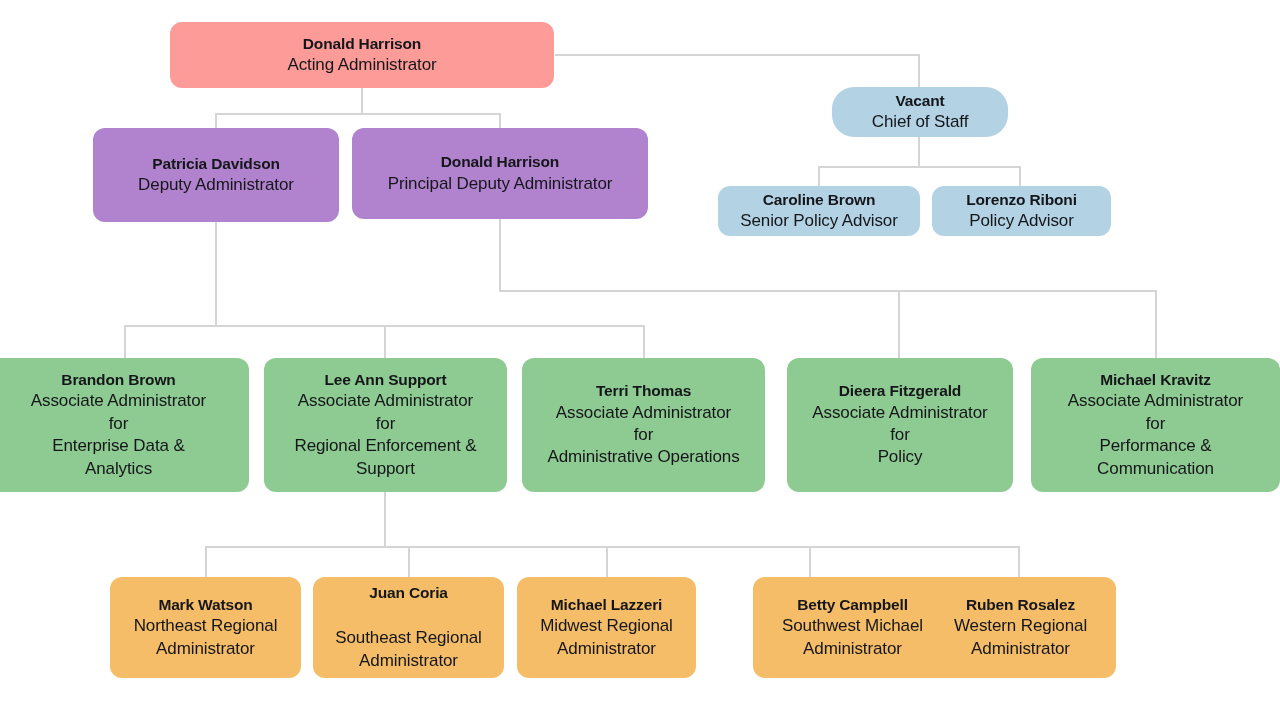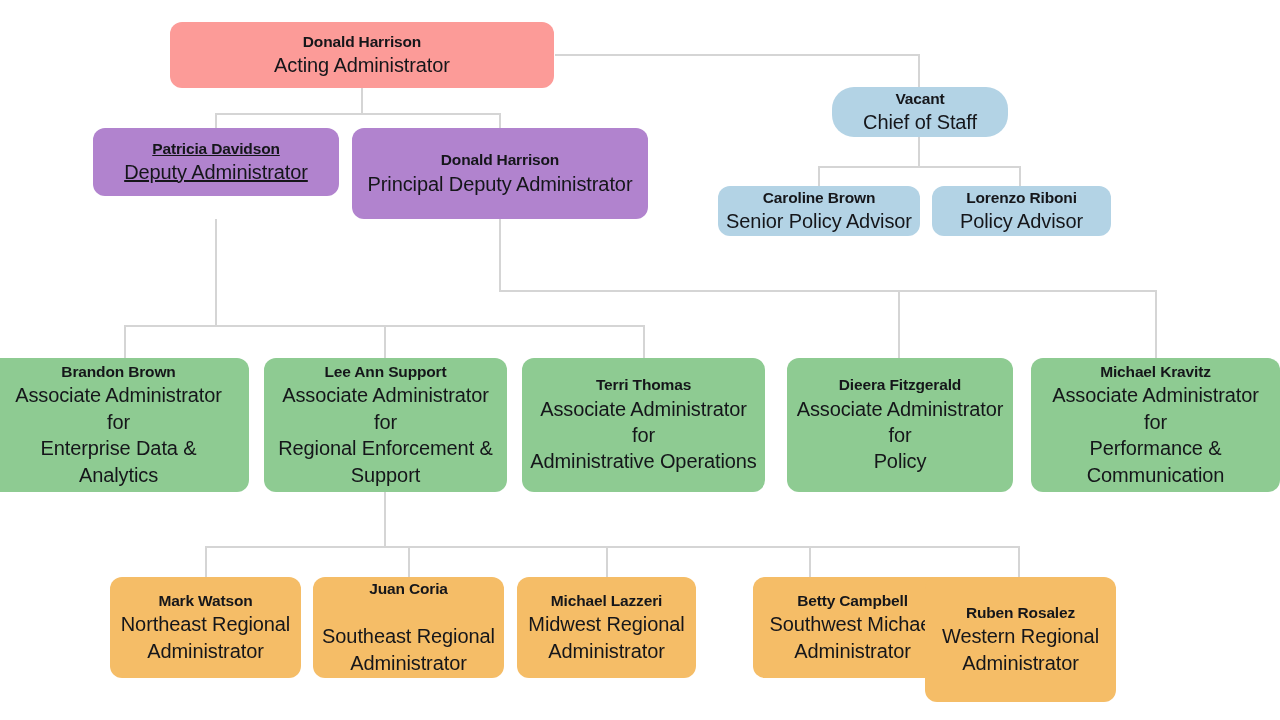--- a/index.html
+++ b/index.html
@@ -42,21 +42,21 @@
     line-height: 1.32;
     overflow: hidden;
   }
   .node .nm {
     font-weight: bold;
     font-size: 15.5px;
     letter-spacing: -0.15px;
     white-space: nowrap;
   }
   .node .ttl {
-    font-size: 20px;
+    font-size: 17px;
     letter-spacing: -0.1px;
     white-space: pre-line;
   }
 
   .lvl-root  { background: #fc9b98; }
   .lvl-deputy{ background: #b183ce; }
   .lvl-staff { background: #b3d3e5; }
   .lvl-assoc { background: #8ecb92; }
   .lvl-region{ background: #f5bd67; }
 </style>
@@ -99,21 +99,21 @@
   <div class="connector conn-v" style="left:408px; top:546px; height:31px;"></div>
   <div class="connector conn-v" style="left:606px; top:546px; height:31px;"></div>
   <div class="connector conn-v" style="left:809px; top:546px; height:31px;"></div>
   <div class="connector conn-v" style="left:1018px; top:546px; height:31px;"></div>
 
   <div class="node lvl-root" style="left:170px; top:22px; width:384px; height:66px;">
     <div class="nm">Donald Harrison</div>
     <div class="ttl">Acting Administrator</div>
   </div>
 
-  <div class="node lvl-deputy" style="left:93px; top:128px; width:246px; height:68px;text-decoration:underline;">
+  <div class="node lvl-deputy" style="left:93px; top:128px; width:246px; height:94px;">
     <div class="nm">Patricia Davidson</div>
     <div class="ttl">Deputy Administrator</div>
   </div>
 
   <div class="node lvl-deputy" style="left:352px; top:128px; width:296px; height:91px;">
     <div class="nm">Donald Harrison</div>
     <div class="ttl">Principal Deputy Administrator</div>
   </div>
 
   <div class="node lvl-staff" style="left:832px; top:87px; width:176px; height:50px;border-radius:22px;">
@@ -186,19 +186,19 @@
     <div class="ttl">Midwest Regional
 Administrator</div>
   </div>
 
   <div class="node lvl-region" style="left:753px; top:577px; width:199px; height:101px;">
     <div class="nm">Betty Campbell</div>
     <div class="ttl">Southwest Michael
 Administrator</div>
   </div>
 
-  <div class="node lvl-region" style="left:925px; top:577px; width:191px; height:125px;">
+  <div class="node lvl-region" style="left:925px; top:577px; width:191px; height:101px;">
     <div class="nm">Ruben Rosalez</div>
     <div class="ttl">Western Regional
 Administrator</div>
   </div>
 
 </div>
 
 </body></html>

